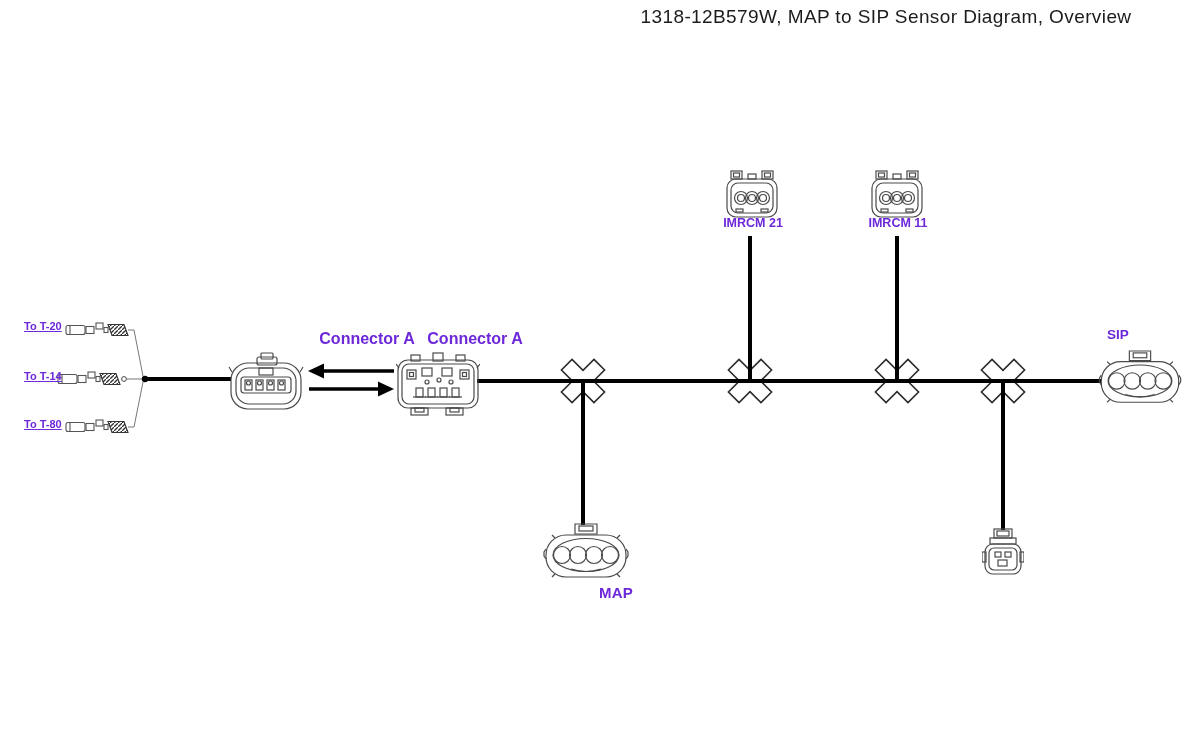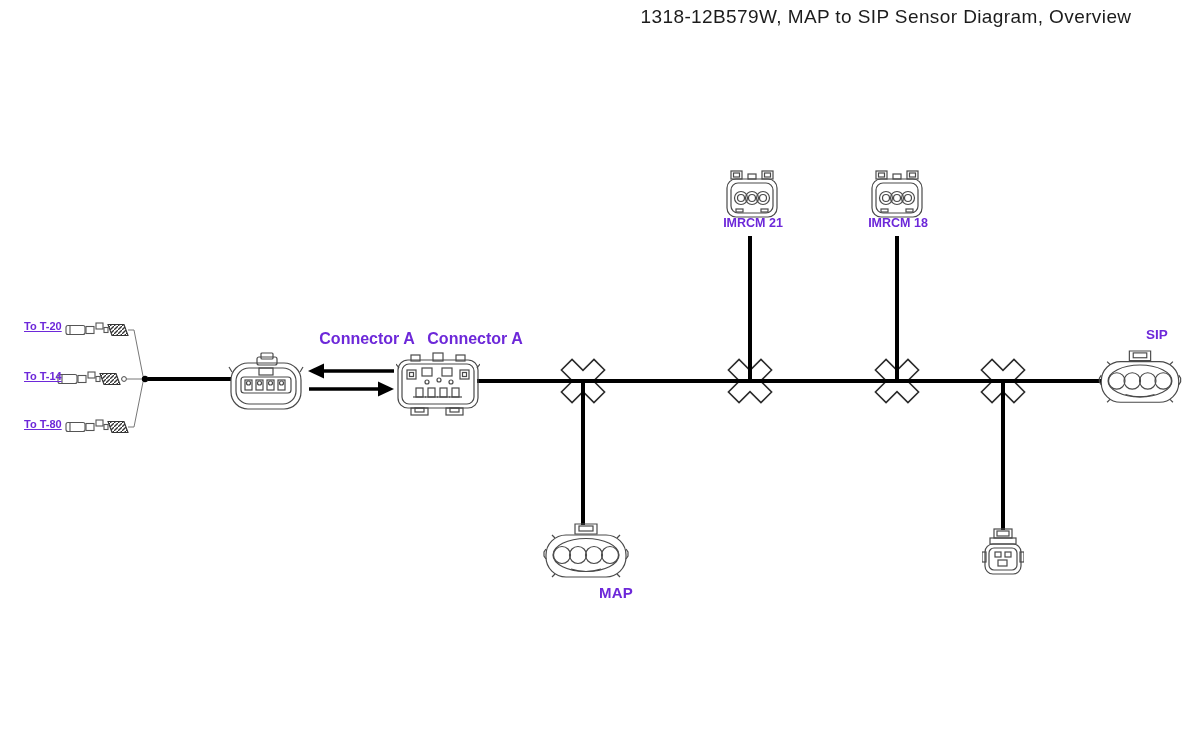--- a/index.html
+++ b/index.html
@@ -251,18 +251,18 @@
   </svg>
 
   <div class="lbl sz11" style="left:24px;top:320px">To T-20</div>
   <div class="lbl sz11" style="left:24px;top:370px">To T-14</div>
   <div class="lbl sz11" style="left:24px;top:418px">To T-80</div>
 
   <div class="lbl sz12 center" style="left:367px;top:330px">Connector A</div>
   <div class="lbl sz12 center" style="left:475px;top:330px">Connector A</div>
 
   <div class="lbl sz13 center" style="left:753px;top:217px">IMRCM 21</div>
-  <div class="lbl sz13 center" style="left:898px;top:217px">IMRCM 18</div>
+  <div class="lbl sz13 center" style="left:898px;top:217px">IMRCM 11</div>
 
   <div class="lbl sz15 center" style="left:586px;top:585px">MAP</div>
-  <div class="lbl sz14 center" style="left:1157px;top:328px">SIP</div>
+  <div class="lbl sz14 center" style="left:1118px;top:328px">SIP</div>
 
 </div>
 
 </body></html>

